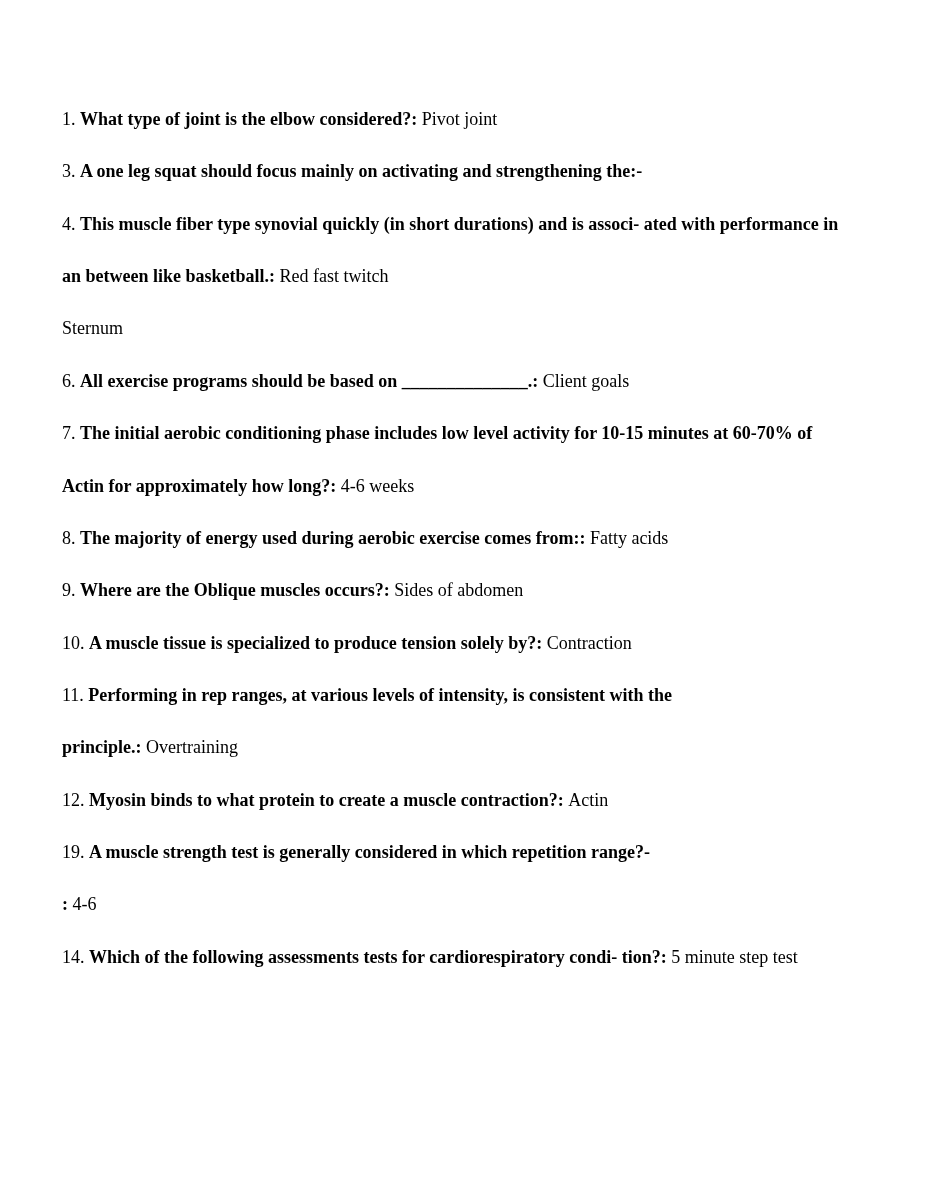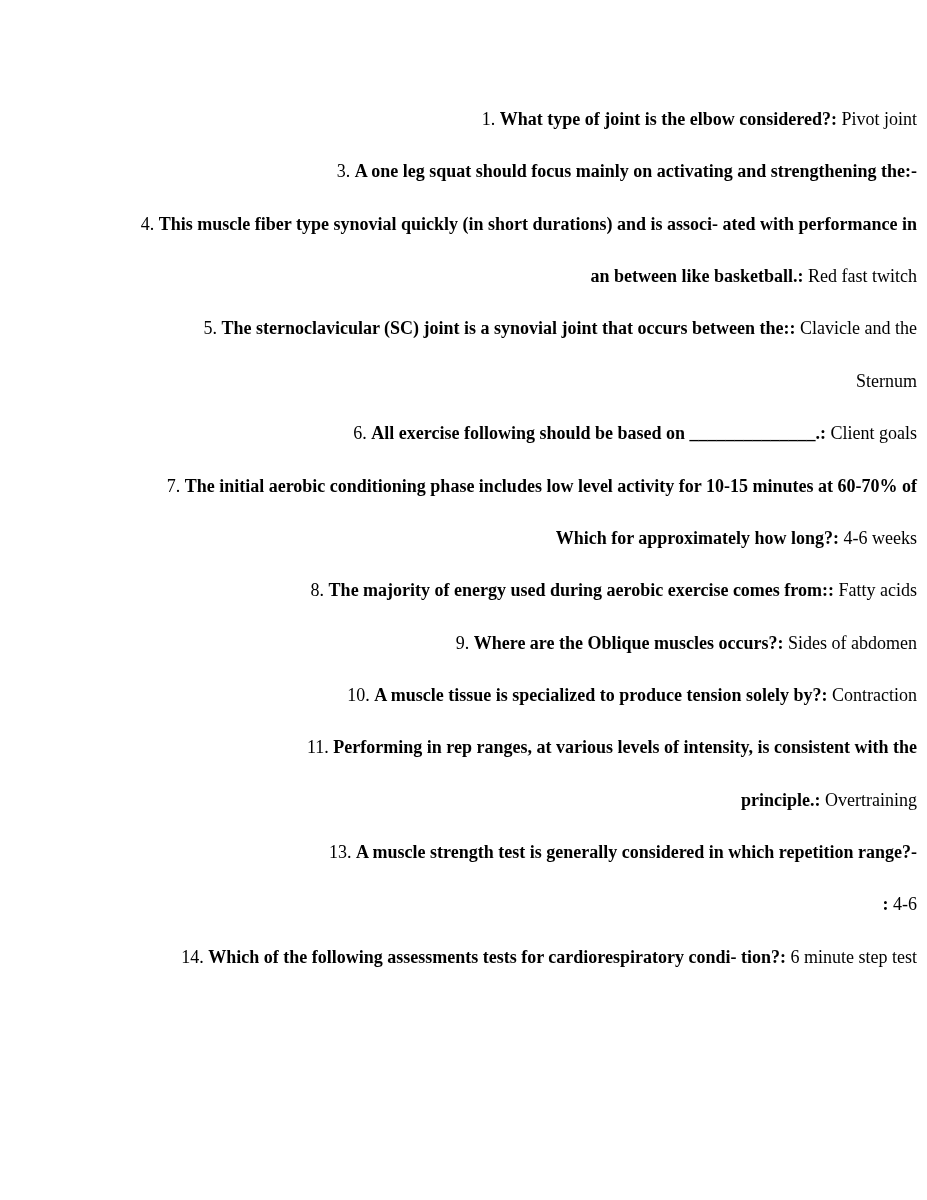--- a/index.html
+++ b/index.html
@@ -11,21 +11,20 @@
     height: 1200px;
     background: #ffffff;
     position: relative;
     overflow: hidden;
     font-family: "Liberation Serif", "DejaVu Serif", serif;
   }
   .page {
     position: absolute;
     inset: 0;
     background: #ffffff;
-    text-align: right;
   }
   .qa-list {
     position: absolute;
     top: 93px;
     left: 62px;
     right: 10px;
     color: #000000;
     font-size: 18px;
   }
   .line {
@@ -38,27 +37,27 @@
 </style>
 </head>
 <body>
 
 <div class="page">
   <div class="qa-list" id="qa-list">
       <div class="line"><span class="r">1. </span><span class="b">What type of joint is the elbow considered?: </span><span class="r">Pivot joint</span></div>
       <div class="line"><span class="r">3. </span><span class="b">A one leg squat should focus mainly on activating and strengthening the:-</span></div>
       <div class="line"><span class="r">4. </span><span class="b">This muscle fiber type synovial quickly (in short durations) and is associ- ated with performance in</span></div>
       <div class="line"><span class="b">an between like basketball.: </span><span class="r">Red fast twitch</span></div>
-      <div class="line"><span class="r">5. </span><span class="b">The sternoclavicular (SC) joint is a synovial joint that occurs between the:: </span><span class="r">Clavicle and the</span></div>
       <div class="line"><span class="r">Sternum</span></div>
-      <div class="line"><span class="r">6. </span><span class="b">All exercise following should be based on ______________.: </span><span class="r">Client goals</span></div>
+      <div class="line"><span class="r">6. </span><span class="b">All exercise programs should be based on ______________.: </span><span class="r">Client goals</span></div>
       <div class="line"><span class="r">7. </span><span class="b">The initial aerobic conditioning phase includes low level activity for 10-15 minutes at 60-70% of</span></div>
-      <div class="line"><span class="b">Which for approximately how long?: </span><span class="r">4-6 weeks</span></div>
+      <div class="line"><span class="b">Actin for approximately how long?: </span><span class="r">4-6 weeks</span></div>
       <div class="line"><span class="r">8. </span><span class="b">The majority of energy used during aerobic exercise comes from:: </span><span class="r">Fatty acids</span></div>
       <div class="line"><span class="r">9. </span><span class="b">Where are the Oblique muscles occurs?: </span><span class="r">Sides of abdomen</span></div>
       <div class="line"><span class="r">10. </span><span class="b">A muscle tissue is specialized to produce tension solely by?: </span><span class="r">Contraction</span></div>
       <div class="line"><span class="r">11. </span><span class="b">Performing in rep ranges, at various levels of intensity, is consistent with the</span></div>
       <div class="line"><span class="b">principle.: </span><span class="r">Overtraining</span></div>
-      <div class="line"><span class="r">13. </span><span class="b">A muscle strength test is generally considered in which repetition range?-</span></div>
+      <div class="line"><span class="r">12. </span><span class="b">Myosin binds to what protein to create a muscle contraction?: </span><span class="r">Actin</span></div>
+      <div class="line"><span class="r">19. </span><span class="b">A muscle strength test is generally considered in which repetition range?-</span></div>
       <div class="line"><span class="b">: </span><span class="r">4-6</span></div>
-      <div class="line"><span class="r">14. </span><span class="b">Which of the following assessments tests for cardiorespiratory condi- tion?: </span><span class="r">6 minute step test</span></div>
+      <div class="line"><span class="r">14. </span><span class="b">Which of the following assessments tests for cardiorespiratory condi- tion?: </span><span class="r">5 minute step test</span></div>
     </div>
 </div>
 
 </body></html>

